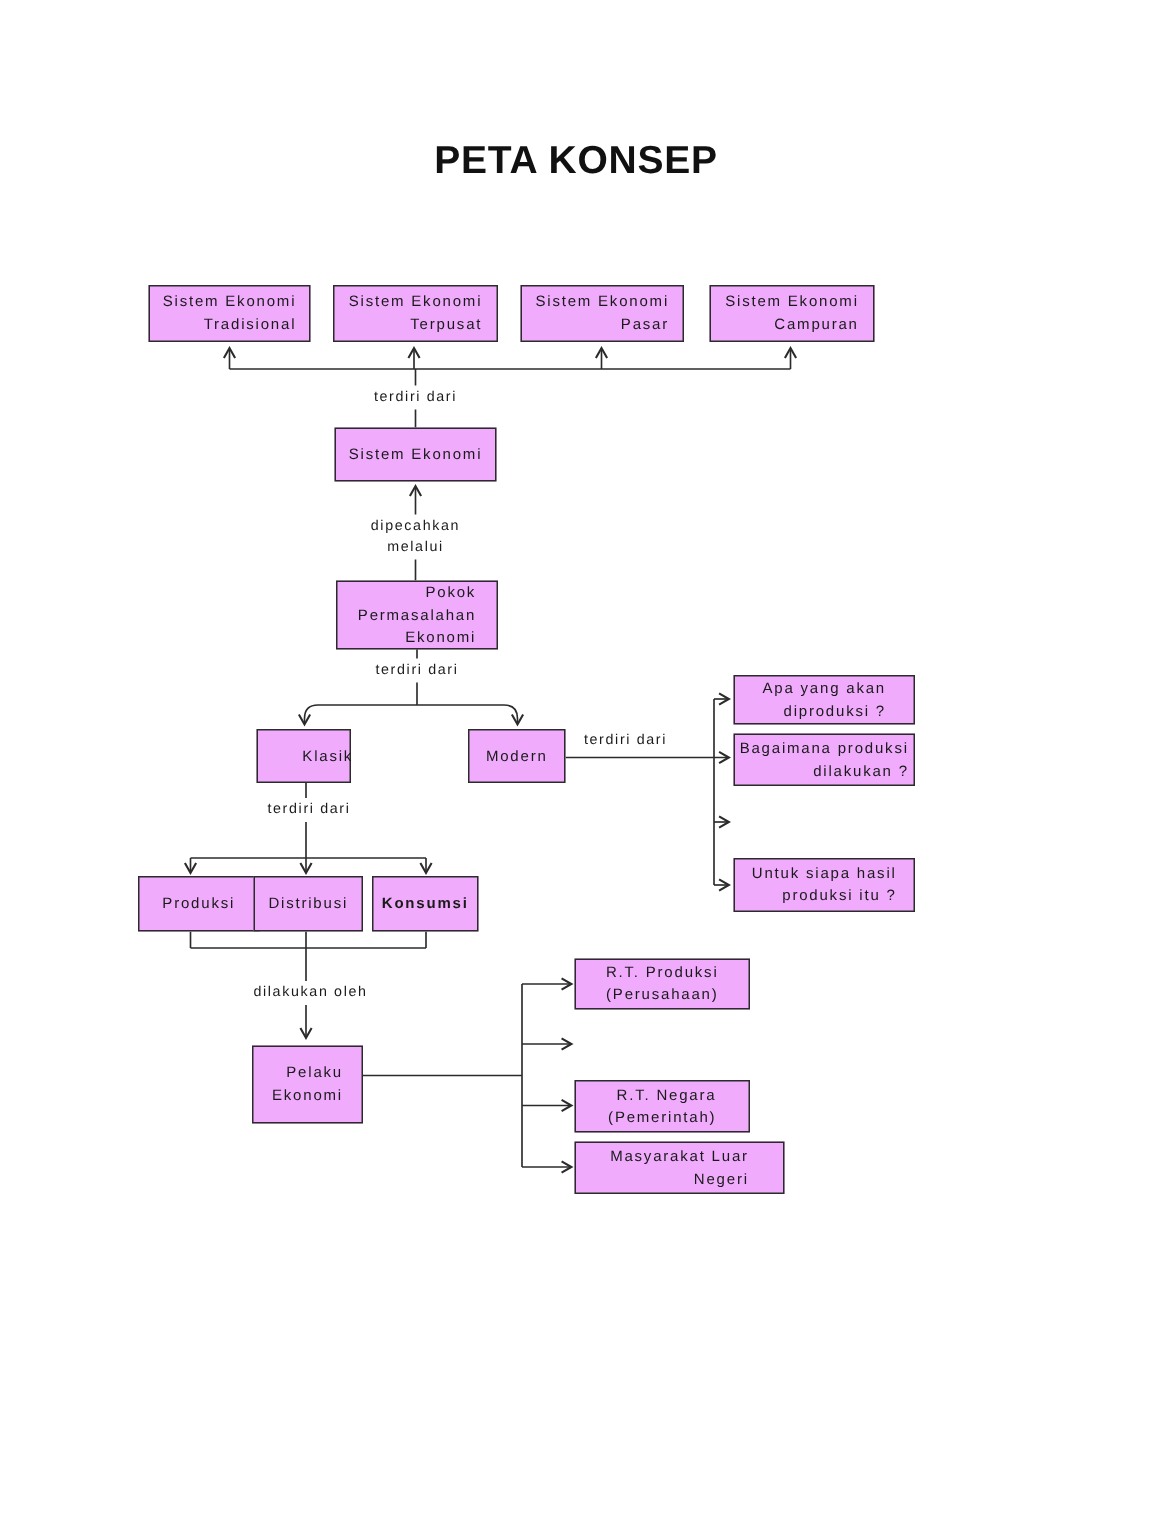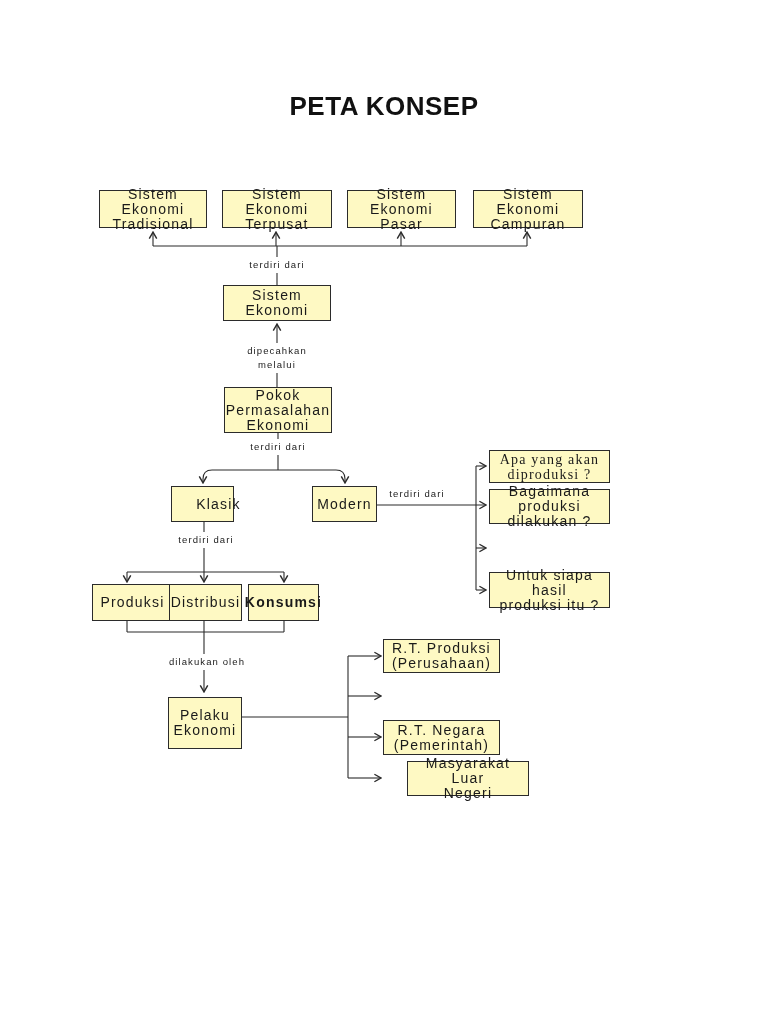--- a/index.html
+++ b/index.html
@@ -22,26 +22,26 @@
     color: #111111;
   }
   #connectors {
     position: absolute;
     left: 0; top: 0;
   }
   .node {
     position: absolute;
     box-sizing: border-box;
     border: 1.3px solid #2b2b2b;
-    background: #fef9c3;
+    background: #f0abfc;
     display: flex;
     align-items: center;
     justify-content: center;
-    text-align: center;
-    font-size: 14px;
+    text-align: right;
+    font-size: 10px;
     line-height: 15px;
     letter-spacing: 1.2px;
     color: #1a1a1a;
     white-space: pre-line;
   }
   .edge-label {
     position: absolute;
     transform: translate(-50%, -50%);
     background: #ffffff;
     padding: 1px 3px;
@@ -116,39 +116,39 @@
 Campuran</div>
 
   <div class="node" style="left:223px; top:285px; width:108px; height:36px;">Sistem Ekonomi</div>
   <div class="node" style="left:224px; top:387px; width:108px; height:46px;">Pokok
 Permasalahan
 Ekonomi</div>
 
   <div class="node" style="left:171px; top:486px; width:63px;  height:36px;padding-left:32px;">Klasik</div>
   <div class="node" style="left:312px; top:486px; width:65px;  height:36px;">Modern</div>
 
-  <div class="node" style="left:489px; top:450px; width:121px; height:33px;font-family:Liberation Serif, serif;">Apa yang akan
+  <div class="node" style="left:489px; top:450px; width:121px; height:33px;">Apa yang akan
 diproduksi ?</div>
   <div class="node" style="left:489px; top:489px; width:121px; height:35px;">Bagaimana produksi
 dilakukan ?</div>
   <div class="node" style="left:489px; top:572px; width:121px; height:36px;">Untuk siapa hasil
 produksi itu ?</div>
 
   <div class="node" style="left:92px;  top:584px; width:81px;  height:37px;">Produksi</div>
   <div class="node" style="left:169px; top:584px; width:73px;  height:37px;">Distribusi</div>
   <div class="node" style="left:248px; top:584px; width:71px;  height:37px;font-weight:bold;">Konsumsi</div>
 
   <div class="node" style="left:168px; top:697px; width:74px;  height:52px;">Pelaku
 Ekonomi</div>
 
   <div class="node" style="left:383px; top:639px; width:117px; height:34px;">R.T. Produksi
 (Perusahaan)</div>
   <div class="node" style="left:383px; top:720px; width:117px; height:35px;">R.T. Negara
 (Pemerintah)</div>
-  <div class="node" style="left:383px; top:761px; width:122px; height:35px;margin-left:24px;">Masyarakat Luar
+  <div class="node" style="left:383px; top:761px; width:140px; height:35px;">Masyarakat Luar
 Negeri</div>
 
   <div class="edge-label" style="left:277px; top:265px;">terdiri dari</div>
   <div class="edge-label" style="left:277px; top:358px;">dipecahkan
 melalui</div>
   <div class="edge-label" style="left:278px; top:447px;">terdiri dari</div>
   <div class="edge-label" style="left:417px; top:494px;">terdiri dari</div>
   <div class="edge-label" style="left:206px; top:540px;">terdiri dari</div>
   <div class="edge-label" style="left:207px; top:662px;">dilakukan oleh</div>
 

